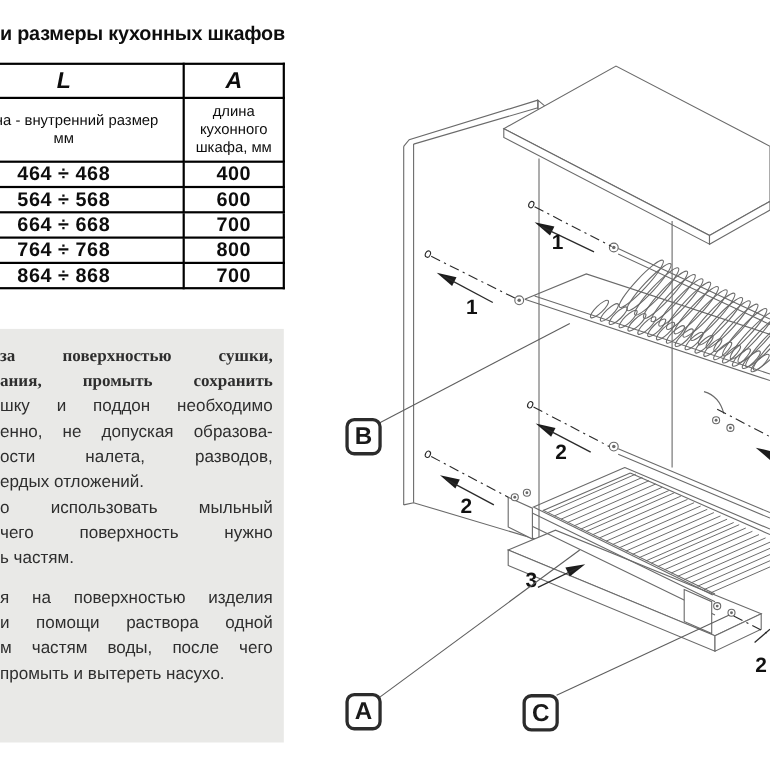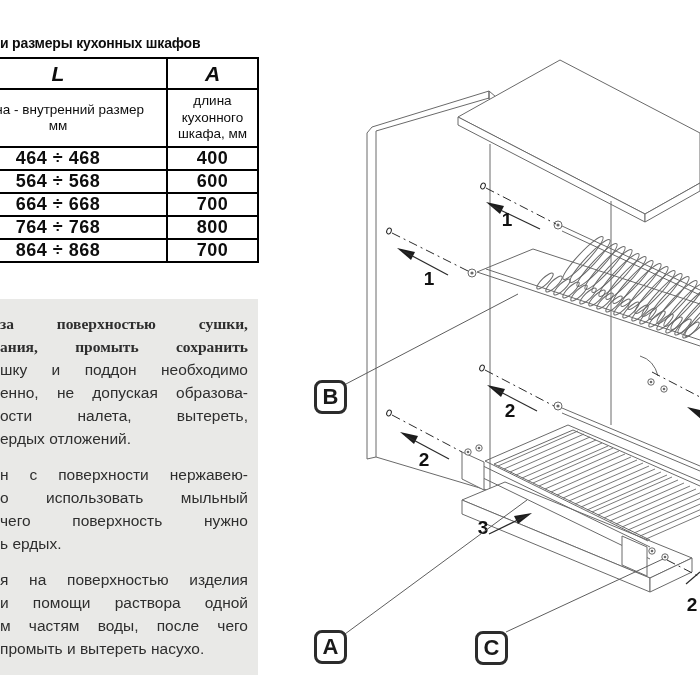--- a/index.html
+++ b/index.html
@@ -2,21 +2,21 @@
 <html><head>
 <meta charset="utf-8">
 <style>
   html,body{margin:0;padding:0;}
   body{
     position:relative;width:700px;height:700px;overflow:hidden;
     background:#ffffff;font-family:"Liberation Sans",sans-serif;color:#111;
   }
   .page-title{
     position:absolute;left:0;top:20px;width:320px;
-    font-size:14px;font-weight:bold;letter-spacing:-0.2px;white-space:nowrap;color:#0d0d0d;margin-top:15px;
+    font-size:18px;font-weight:bold;letter-spacing:-0.2px;white-space:nowrap;color:#0d0d0d;
   }
   table.size-table{
     position:absolute;left:-52px;top:57px;border-collapse:collapse;table-layout:fixed;
     background:#fff;
   }
   table.size-table td{
     border:2px solid #000;text-align:center;vertical-align:middle;padding:0;color:#0d0d0d;
   }
   td.h1{height:29px;font-size:21px;font-weight:bold;font-style:italic;border-bottom-width:3px;}
   td.h2{height:56px;font-size:13.5px;line-height:1.22;font-weight:normal;}
@@ -86,26 +86,25 @@
     <td class="dl">700</td>
   </tr>
 </tbody>
   </table>
 
 <div class="care">
   <div class="line j b">за поверхностью сушки,</div>
   <div class="line j b">ания, промыть сохранить</div>
   <div class="line j">шку и поддон необходимо</div>
   <div class="line j">енно, не допуская образова-</div>
-  <div class="line j">ости налета, вытереть,</div>
+  <div class="line j">ости налета, разводов,</div>
   <div class="line">ердых отложений.</div>
-  <div class="line j gap">н с поверхности нержавею-</div>
   <div class="line j">о использовать мыльный</div>
   <div class="line j">чего поверхность нужно</div>
-  <div class="line">ь ердых.</div>
+  <div class="line">ь частям.</div>
   <div class="line j gap">я на поверхностью изделия</div>
   <div class="line j">и помощи раствора одной</div>
   <div class="line j">м частям воды, после чего</div>
   <div class="line">промыть и вытереть насухо.</div>
 </div>
 
 <svg class="diagram-svg" viewBox="0 0 700 700" fill="none" stroke="#6a6a6a" stroke-width="1">
 
   <g>
     <path d="M367,133 L372,127 L489,91"></path>

